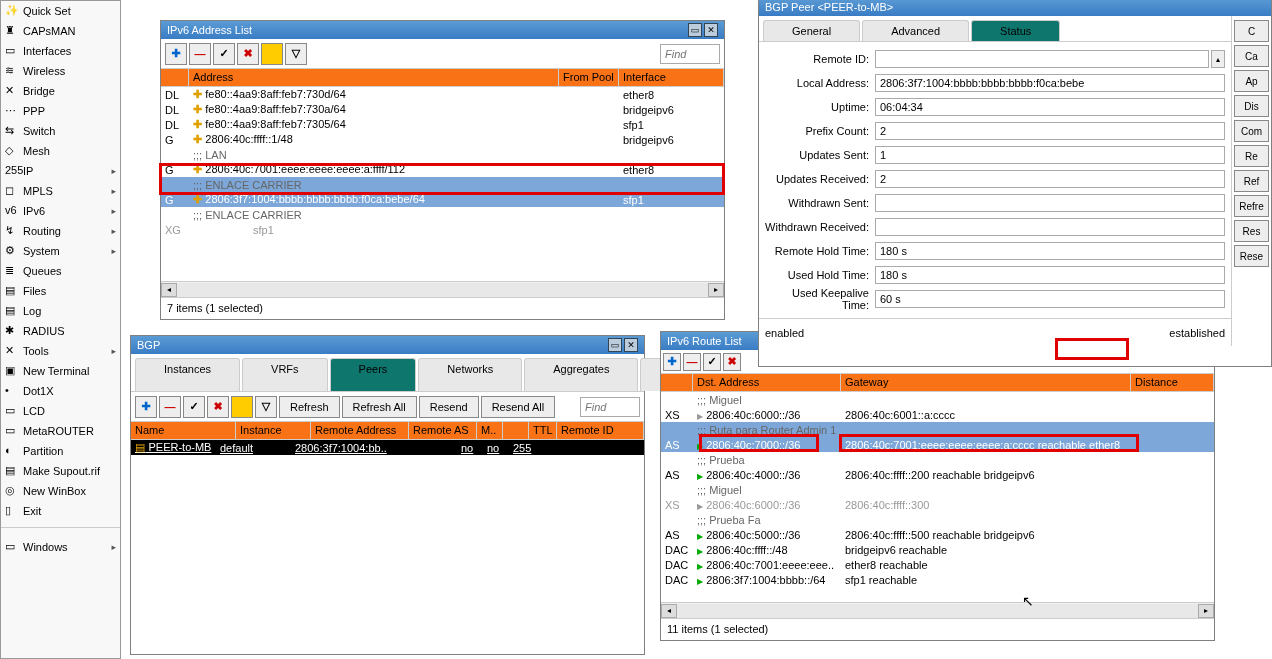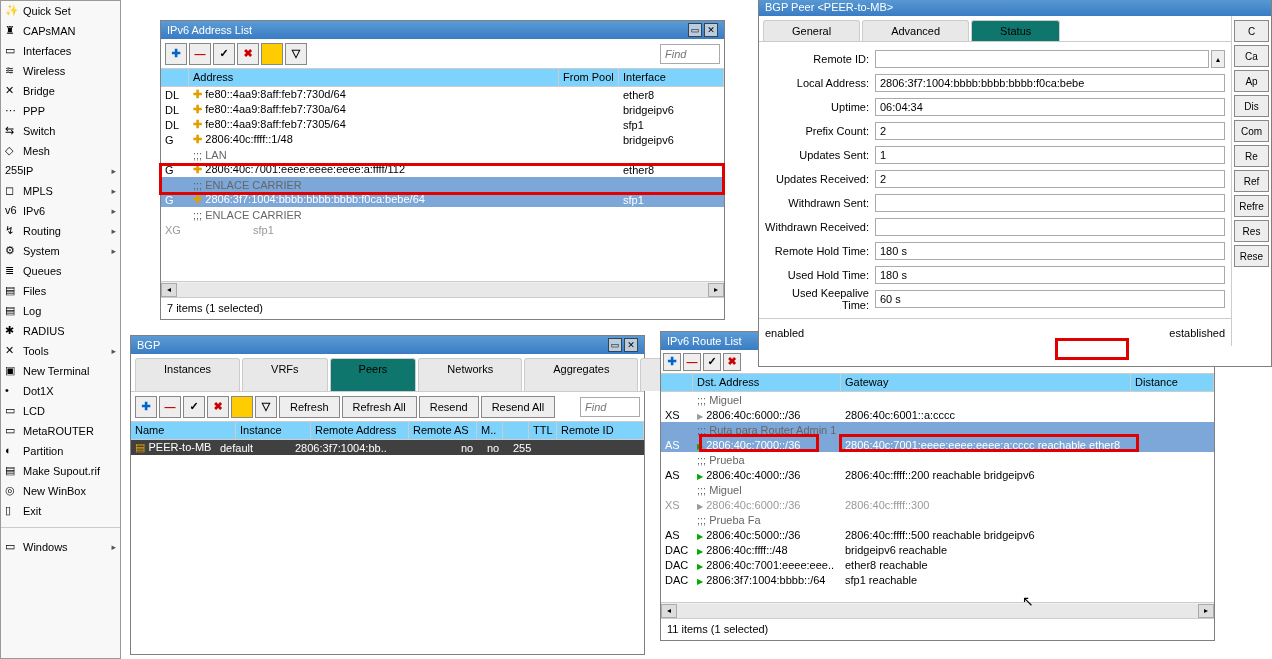--- a/index.html
+++ b/index.html
@@ -11,27 +11,27 @@
 .window { position: absolute; border: 1px solid #808080; background: #fff; display: flex; flex-direction: column; }
 .win-title { background: linear-gradient(#5b9bd5,#3a7cc4); color: #fff; padding: 3px 6px; display: flex; align-items: center; height: 18px; }
 .win-title .wbtns { margin-left: auto; display: flex; gap: 2px; }
 .wbtn { width: 14px; height: 14px; border: 1px solid #345; background: #bcd; color: #000; font-size: 9px; display: flex; align-items: center; justify-content: center; cursor: pointer; }
 .toolbar { display: flex; align-items: center; padding: 4px; gap: 2px; border-bottom: 1px solid #ccc; height: 30px; }
 .tbtn { width: 22px; height: 22px; border: 1px solid #888; background: #eee; display: flex; align-items: center; justify-content: center; cursor: pointer; font-weight: bold; }
 .tbtn.blue { color: #0066cc; }
 .tbtn.red { color: #cc0000; }
 .tbtn.yellow { background: #ffcc00; }
 .findbox { margin-left: auto; width: 60px; height: 20px; border: 1px solid #aaa; padding: 0 4px; color: #999; font-style: italic; }
-.grid-header { display: flex; background: #7dd3fc; border-bottom: 1px solid #ccc; height: 18px; }
+.grid-header { display: flex; background: #f97316; border-bottom: 1px solid #ccc; height: 18px; }
 .grid-header > div { border-right: 1px solid #ccc; padding: 2px 4px; font-size: 11px; }
 .grid-body { flex: 1; overflow: auto; background: #fff; position: relative; }
 .row { display: flex; height: 15px; align-items: center; }
 .row > div { padding: 0 4px; overflow: hidden; white-space: nowrap; }
 .row.selected { background: #7da7d8; color: #fff; }
-.row.selected-dark { background: #404040; color: #fff; }
+.row.selected-dark { background: #000000; color: #fff; text-decoration: underline; }
 .row.gray { color: #999; }
 .row.comment { color: #666; font-style: normal; }
 .redbox { position: absolute; border: 3px solid #e00000; pointer-events: none; }
 .status-bar { border-top: 1px solid #ccc; padding: 4px 6px; height: 22px; background: #fff; }
 .tabs { display: flex; border-bottom: 1px solid #ccc; padding: 4px 4px 0 4px; gap: 2px; }
 .tab { padding: 4px 28px; border: 1px solid #ccc; border-bottom: none; background: #e8e8e8; cursor: pointer; border-radius: 3px 3px 0 0; }
 .tab.active { background: #0f766e; }
 .form-row { display: flex; align-items: center; margin: 2px 6px; height: 22px; }
 .form-label { width: 110px; text-align: right; padding-right: 6px; }
 .form-input { flex: 1; border: 1px solid #aaa; height: 18px; padding: 0 4px; background: #fff; }

